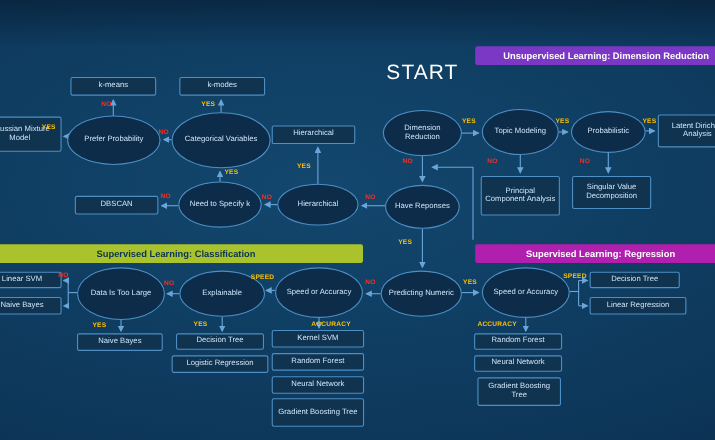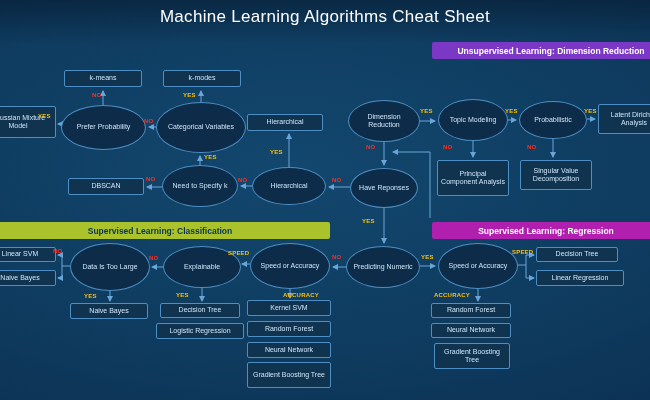--- a/index.html
+++ b/index.html
@@ -75,21 +75,21 @@
     <line x1="250" y1="264" x2="242" y2="264" marker-end="url(#ah)"></line>
     <line x1="290" y1="289" x2="290" y2="298" marker-end="url(#ah)"></line>
 
     <line x1="518" y1="265" x2="526" y2="265"></line>
     <line x1="526" y1="255" x2="526" y2="278"></line>
     <line x1="526" y1="255" x2="534" y2="255" marker-end="url(#ah)"></line>
     <line x1="526" y1="278" x2="534" y2="278" marker-end="url(#ah)"></line>
     <line x1="478" y1="289" x2="478" y2="301" marker-end="url(#ah)"></line>
   </svg>
 
-  <div class="title">Machine Learning Algorithms Cheat Sheet</div>
+  <div class="start">START</div>
 
   <div class="hdr purple" style="left:432px;top:42px;width:238px;">Unsupervised Learning: Dimension Reduction</div>
   <div class="hdr green" style="left:-10px;top:222px;width:340px;">Supervised Learning: Classification</div>
   <div class="hdr magenta" style="left:432px;top:222px;width:228px;">Supervised Learning: Regression</div>
 
   <div class="node ellipse" style="left:348px;top:100px;width:72px;height:42px;">Dimension Reduction</div>
   <div class="node ellipse" style="left:350px;top:168px;width:68px;height:40px;">Have Reponses</div>
   <div class="node ellipse" style="left:346px;top:246px;width:74px;height:42px;">Predicting Numeric</div>
 
   <div class="node rect" style="left:64px;top:70px;width:78px;height:17px;">k-means</div>

